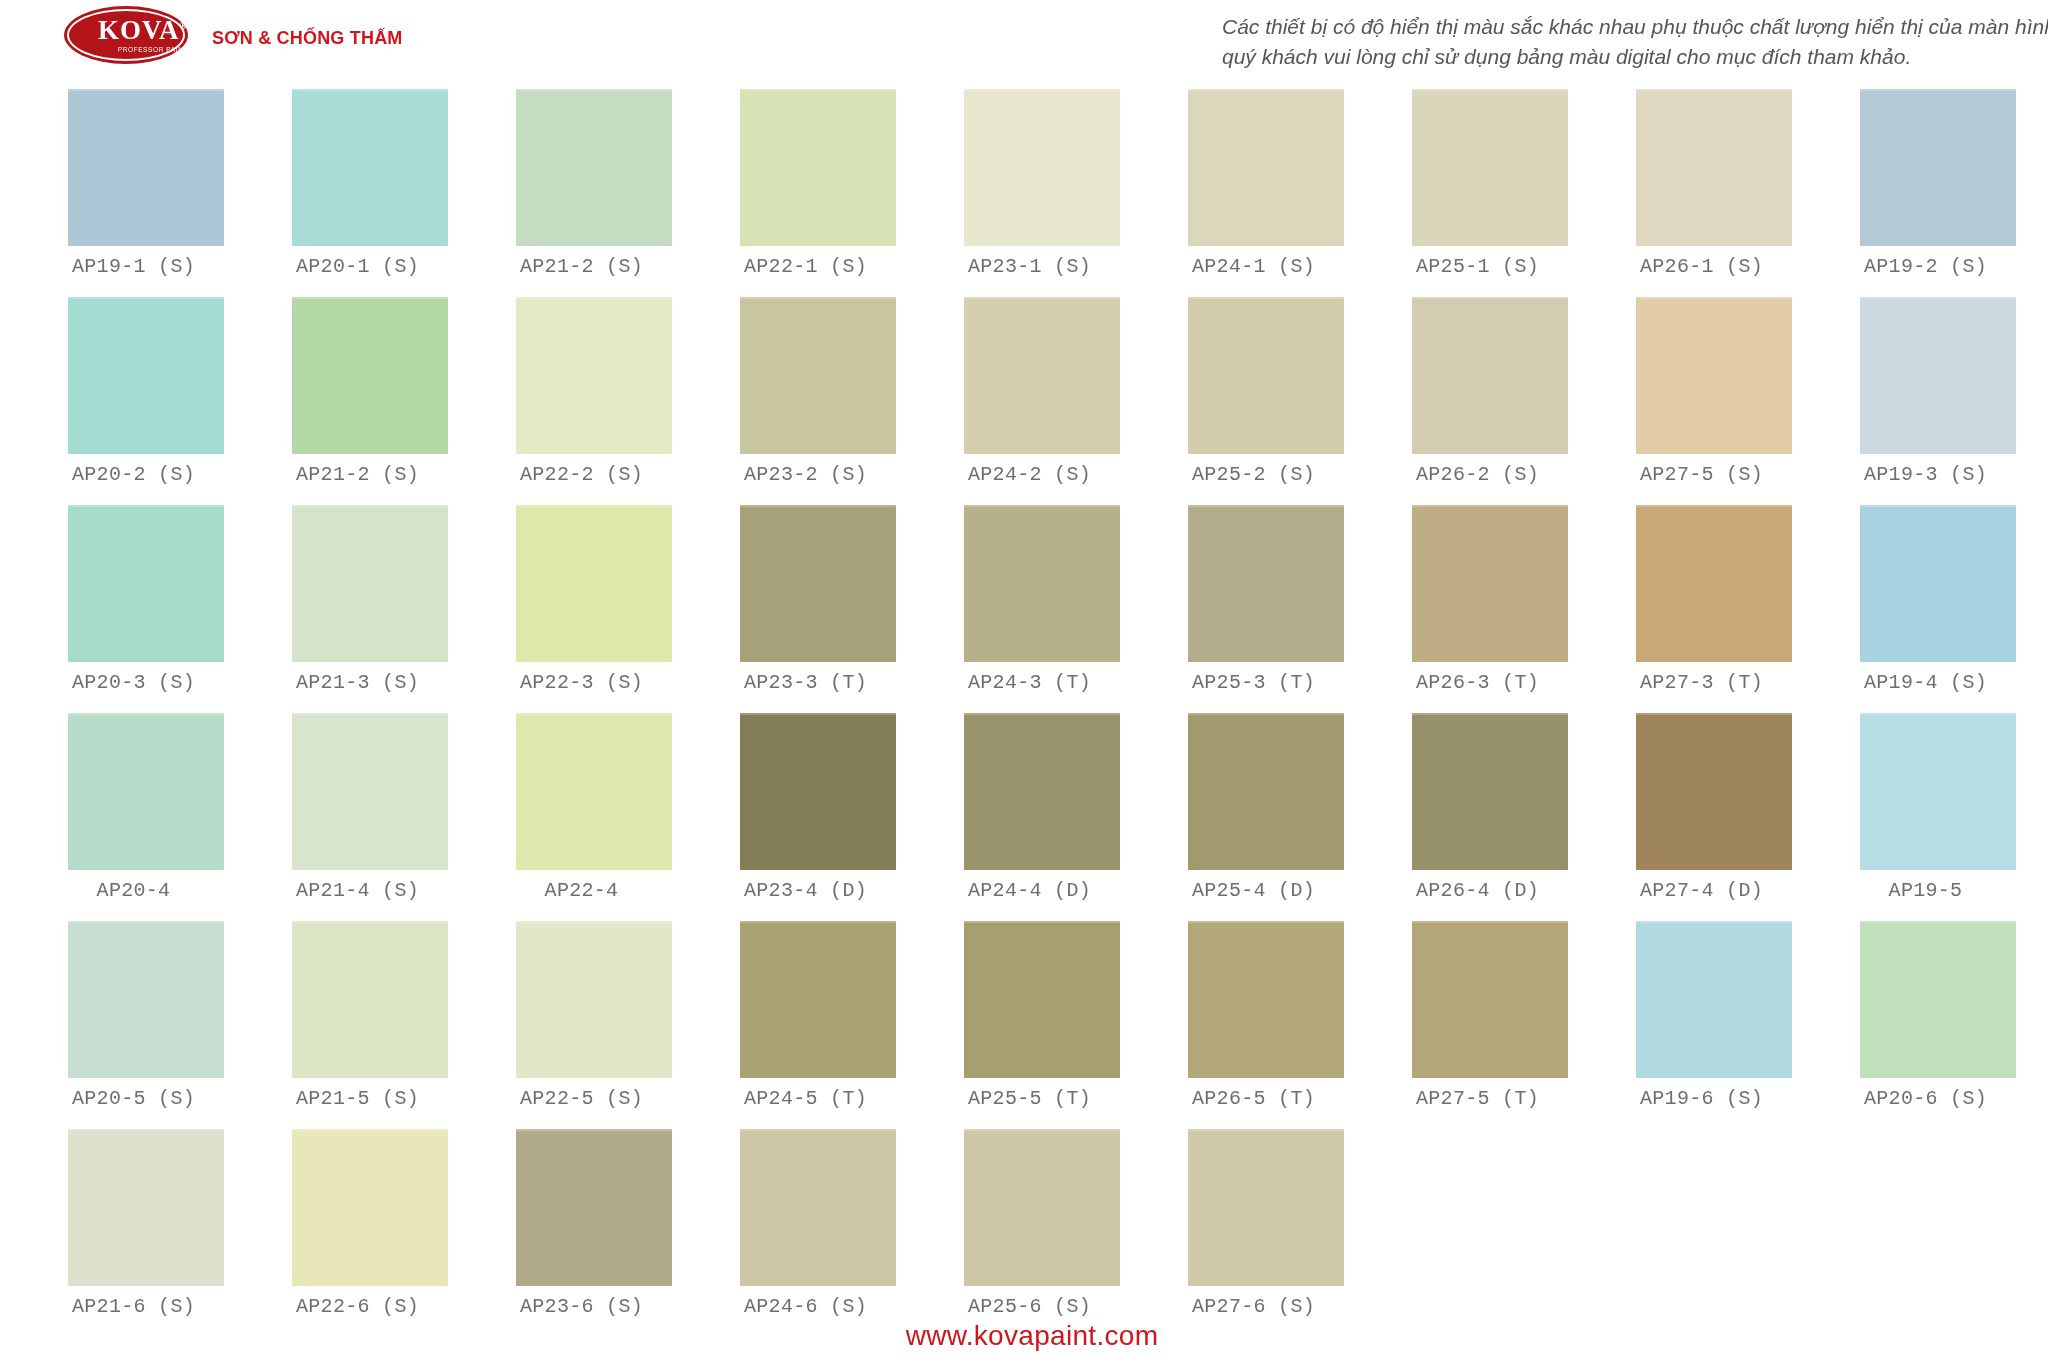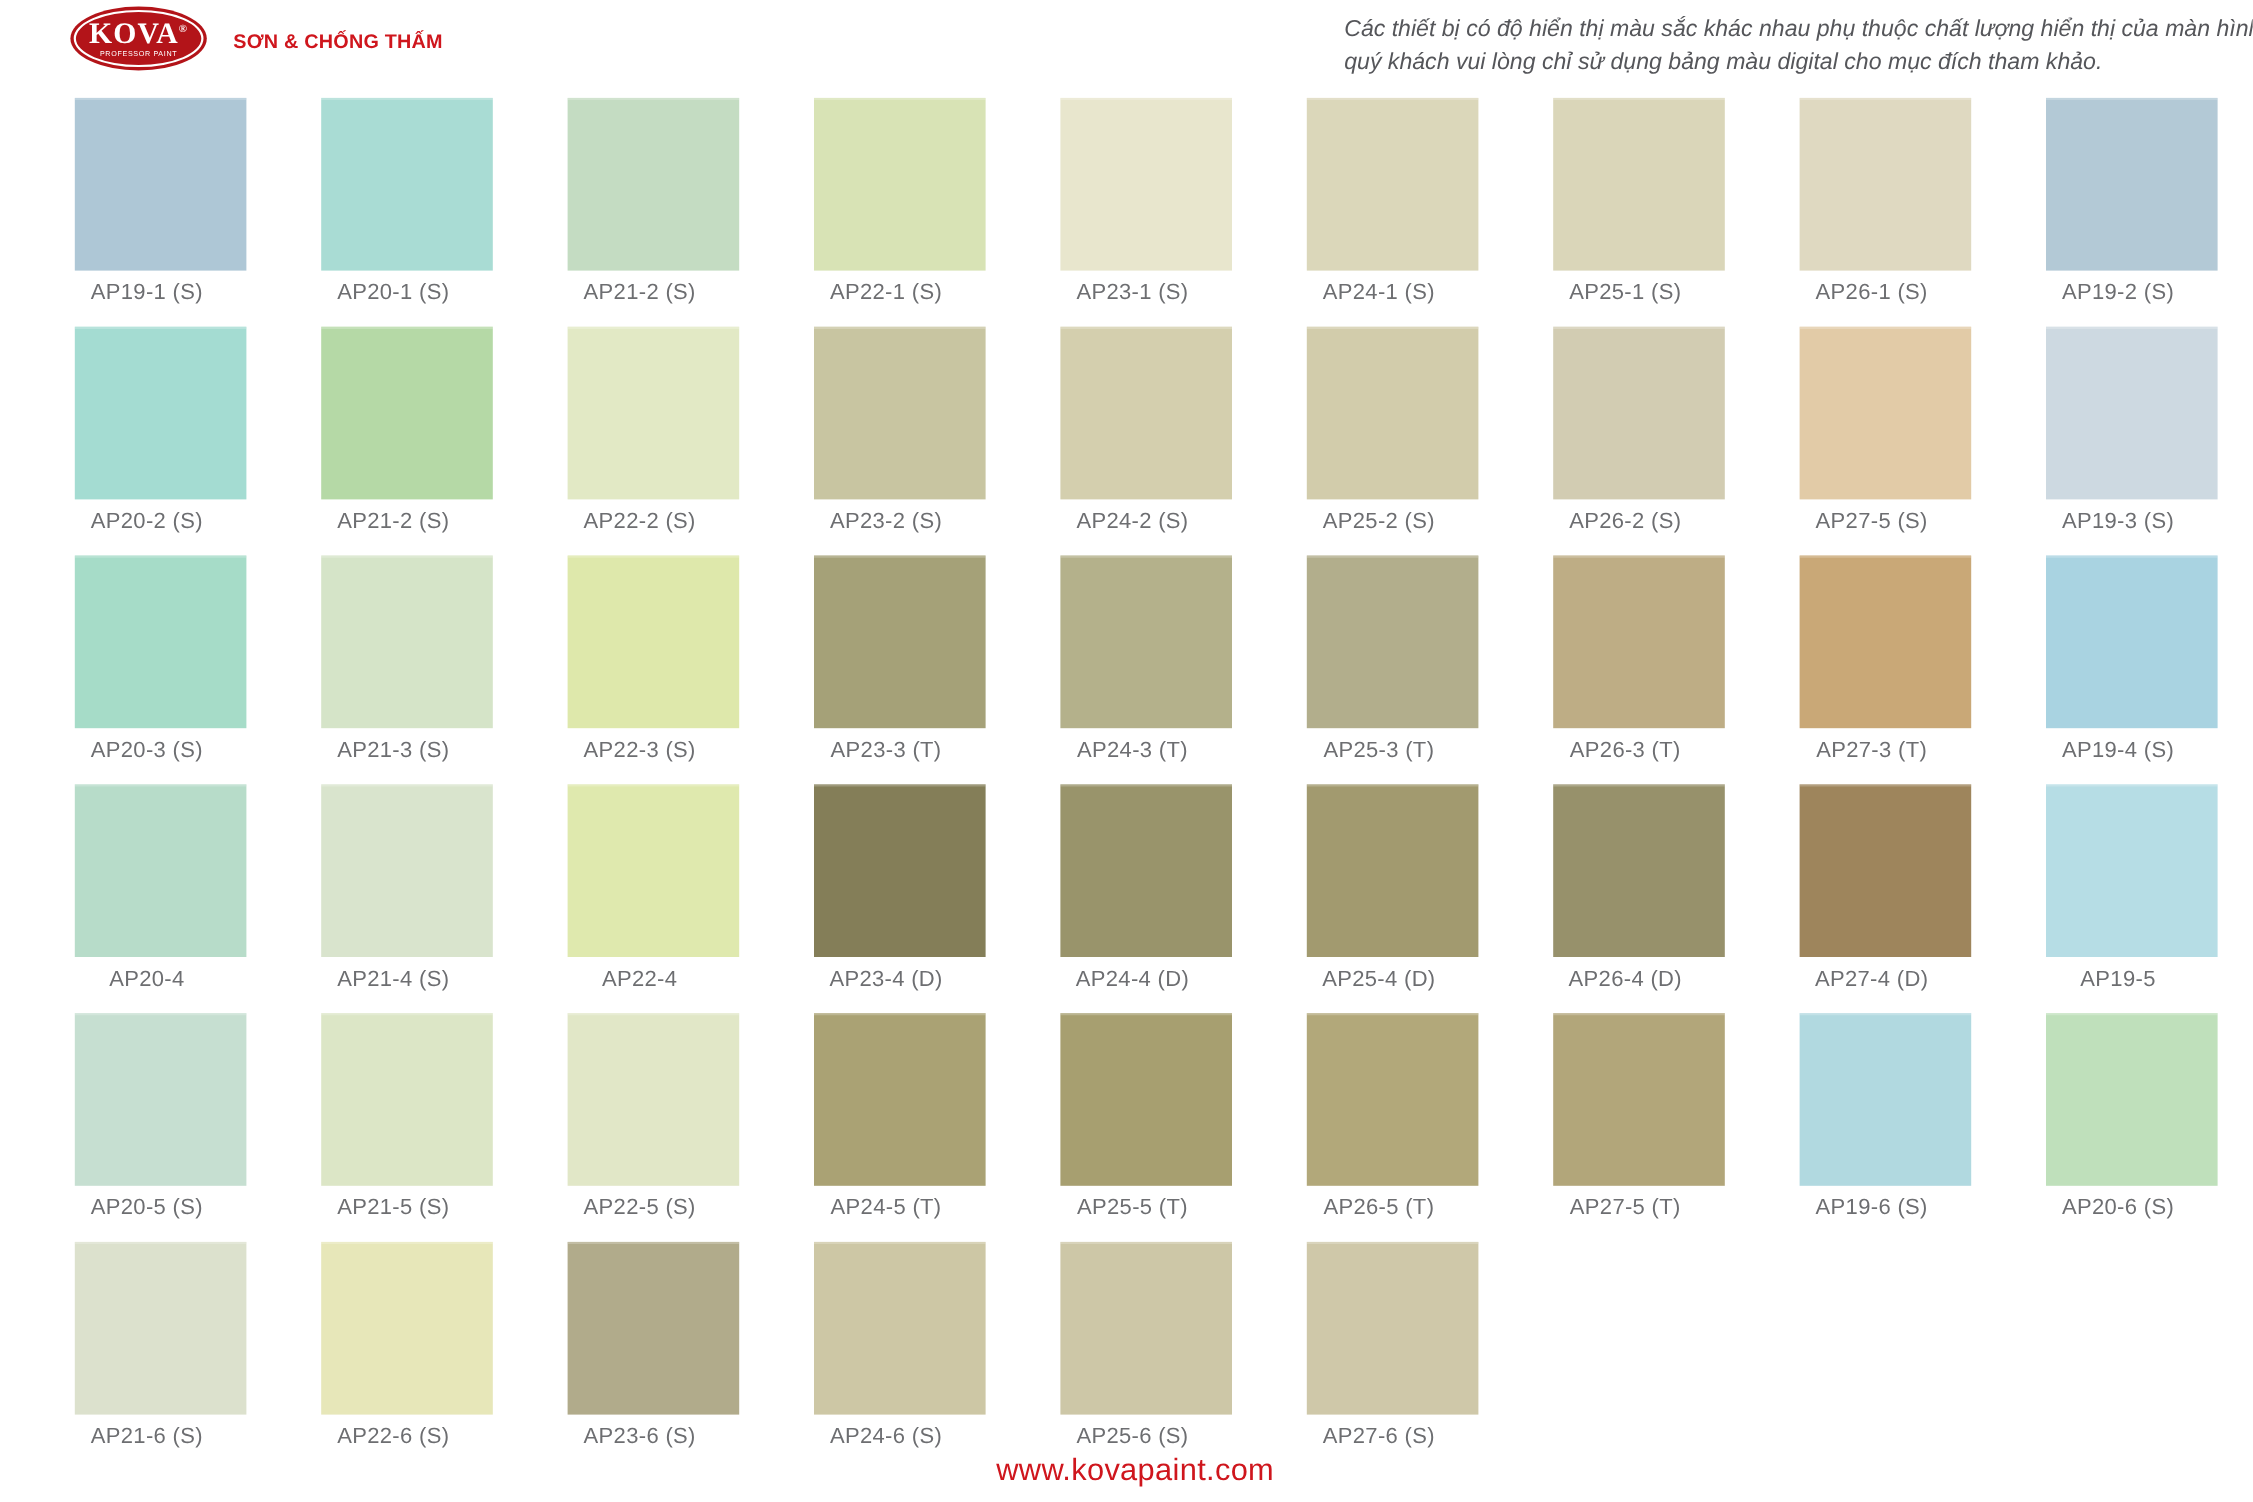--- a/index.html
+++ b/index.html
@@ -3,21 +3,21 @@
 <meta charset="utf-8">
 <style>
   html,body { margin:0; padding:0; background:#ffffff; }
   body { font-family:"Liberation Sans", sans-serif; }
   .page { position:relative; width:2048px; height:1365px; background:#ffffff; overflow:hidden; }
 
   
   .logo {
     position:absolute; left:64px; top:6px; width:124px; height:58px;
     background:var(--logo-red,#b31419); border-radius:50%;
-    display:flex; flex-direction:column; align-items:center; justify-content:center;
+    display:flex; flex-direction:column; align-items:flex-end; justify-content:center;
   }
   .logo::before {
     content:""; position:absolute; inset:3px;
     border:2px solid #ffffff; border-radius:50%;
   }
   .logo-text {
     font-family:"Liberation Serif", serif; color:#ffffff; font-weight:bold;
     font-size:27px; line-height:1; letter-spacing:1px; position:relative;
   }
   .logo-reg { font-size:10px; line-height:0; }
@@ -35,21 +35,21 @@
     font-style:italic; color:#55565a; font-size:21px; line-height:1.45;
     white-space:nowrap;
   }
 
   
   .grid {
     position:absolute; left:68px; top:89px;
     display:grid; grid-template-columns:repeat(9,156px);
     column-gap:68px; row-gap:19px;
   }
-  .cell { width:131px; }
+  .cell { width:131px;font-family:Liberation Mono, monospace; }
   .swatch {
     width:156px; height:157px;
     box-shadow: inset 0 2px 0 rgba(255,255,255,0.22);
   }
   .swatch-label {
     margin-top:9px; height:23px; line-height:23px;
     text-align:center; font-size:20px; color:#6d6e71; letter-spacing:0.3px;
     white-space:nowrap;
   }
 

